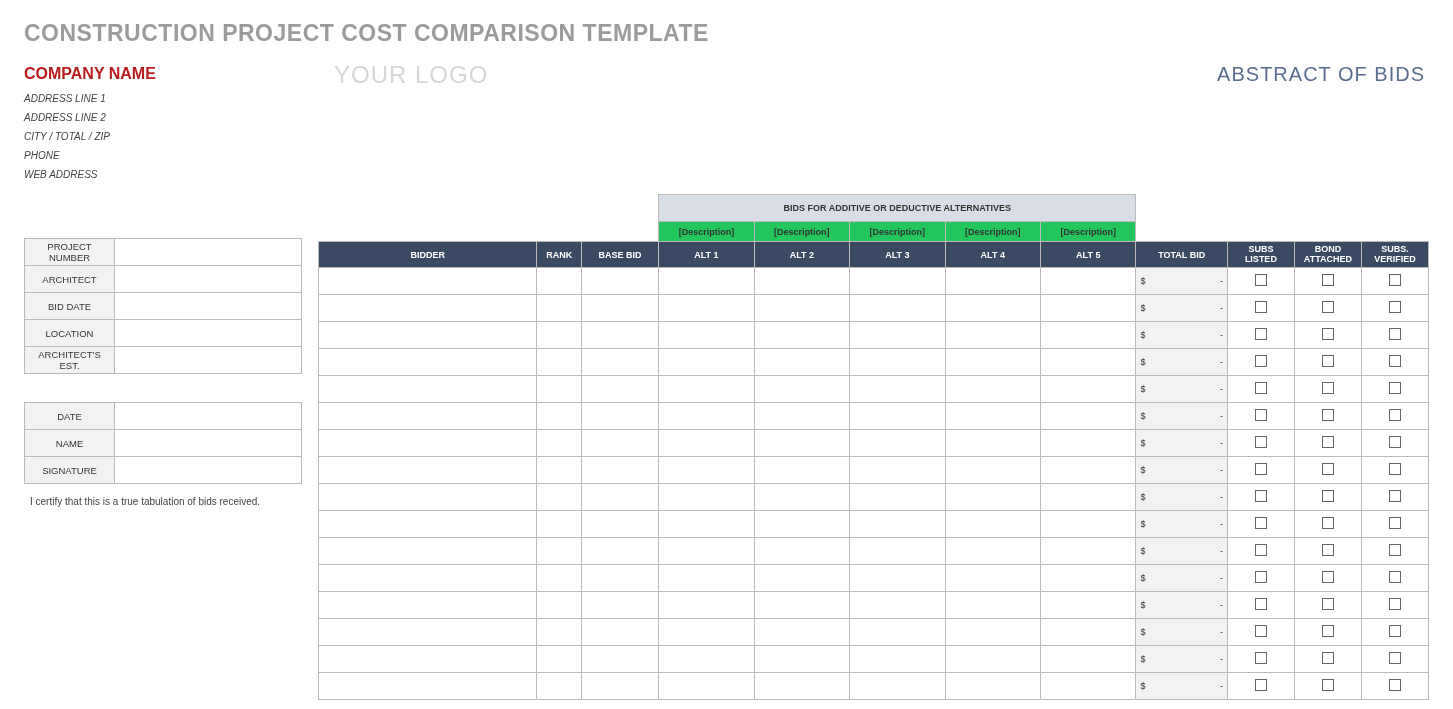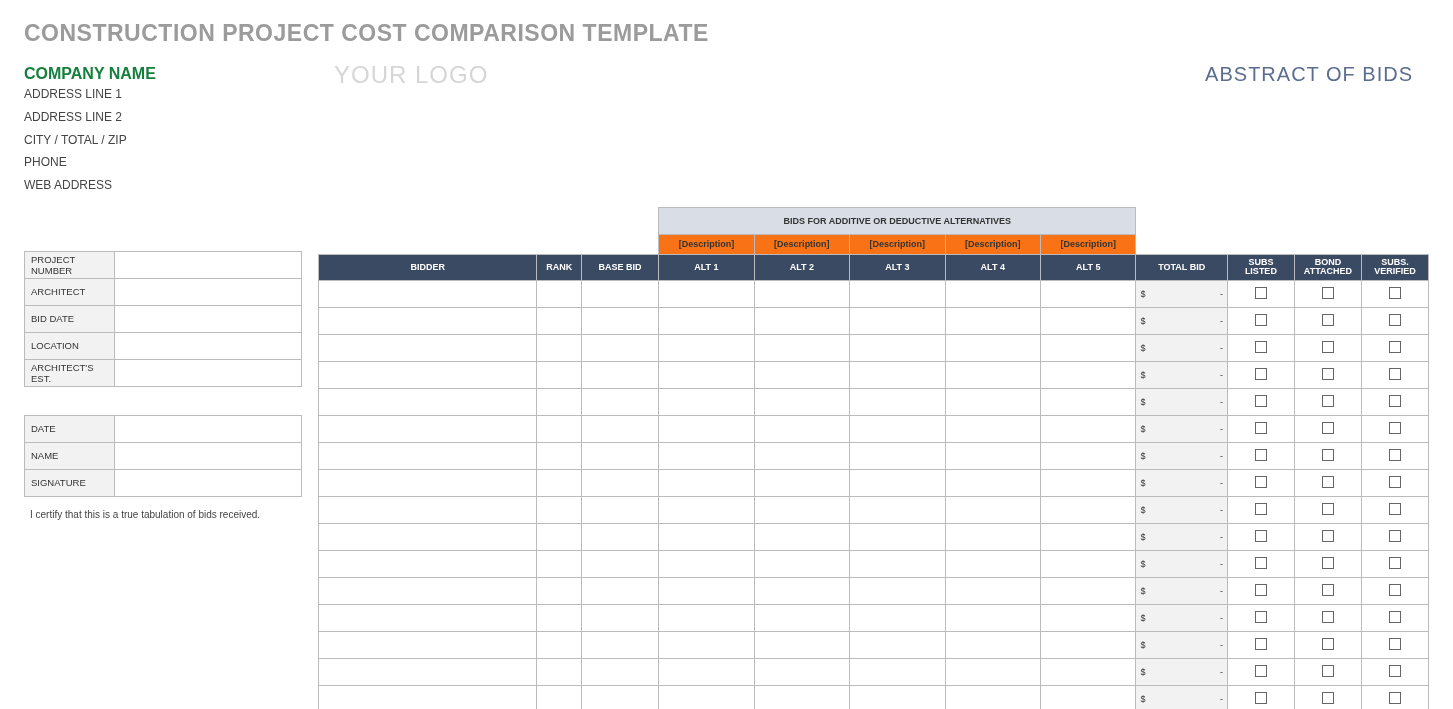--- a/index.html
+++ b/index.html
@@ -20,56 +20,59 @@
   }
   .header-row {
     display: flex;
     align-items: flex-start;
     position: relative;
   }
   .company-block { flex: 0 0 280px; }
   .company-name {
     font-size: 16px;
     font-weight: bold;
-    color: #15803d;
+    color: #b91c1c;
+    margin-bottom: 6px;
   }
   .company-line {
-    font-size: 12px;
+    font-size: 10px;
     color: #444;
     line-height: 1.9;
+    font-style: italic;
   }
   .logo {
     font-size: 24px;
     font-weight: normal;
     color: #d6d6d6;
     letter-spacing: 1px;
     margin-left: 30px;
     margin-top: -4px;
   }
   .abstract {
     position: absolute;
-    right: 16px;
+    right: 4px;
     top: -2px;
     font-size: 20px;
     color: #5a6d8e;
     letter-spacing: 1px;
   }
   .content-row {
     display: flex;
     align-items: flex-start;
     margin-top: 10px;
   }
   .left-col {
     flex: 0 0 278px;
     margin-right: 16px;
   }
   .info-table {
     border-collapse: collapse;
     width: 100%;
     margin-top: 44px;
+    text-align: center;
   }
   .info-table td {
     border: 1px solid #bbb;
     height: 27px;
     font-size: 9.5px;
     padding: 0 6px;
     vertical-align: middle;
   }
   .info-table td.lbl {
     background: #f2f2f2;
@@ -99,21 +102,21 @@
   .alt-header {
     background: #d9dee6;
     font-size: 9.5px;
     font-weight: bold;
     height: 20px !important;
   }
   .desc-row td {
     font-size: 9px;
     font-weight: bold;
     height: 20px !important;
-    background: #f97316;
+    background: #22c55e;
   }
   .dark-hdr {
     background: #3b4a63;
     color: #fff;
     font-weight: bold;
     font-size: 9px;
     height: 26px !important;
   }
   .dark-hdr.two-line { line-height: 1.1; }
   .total-cell {

